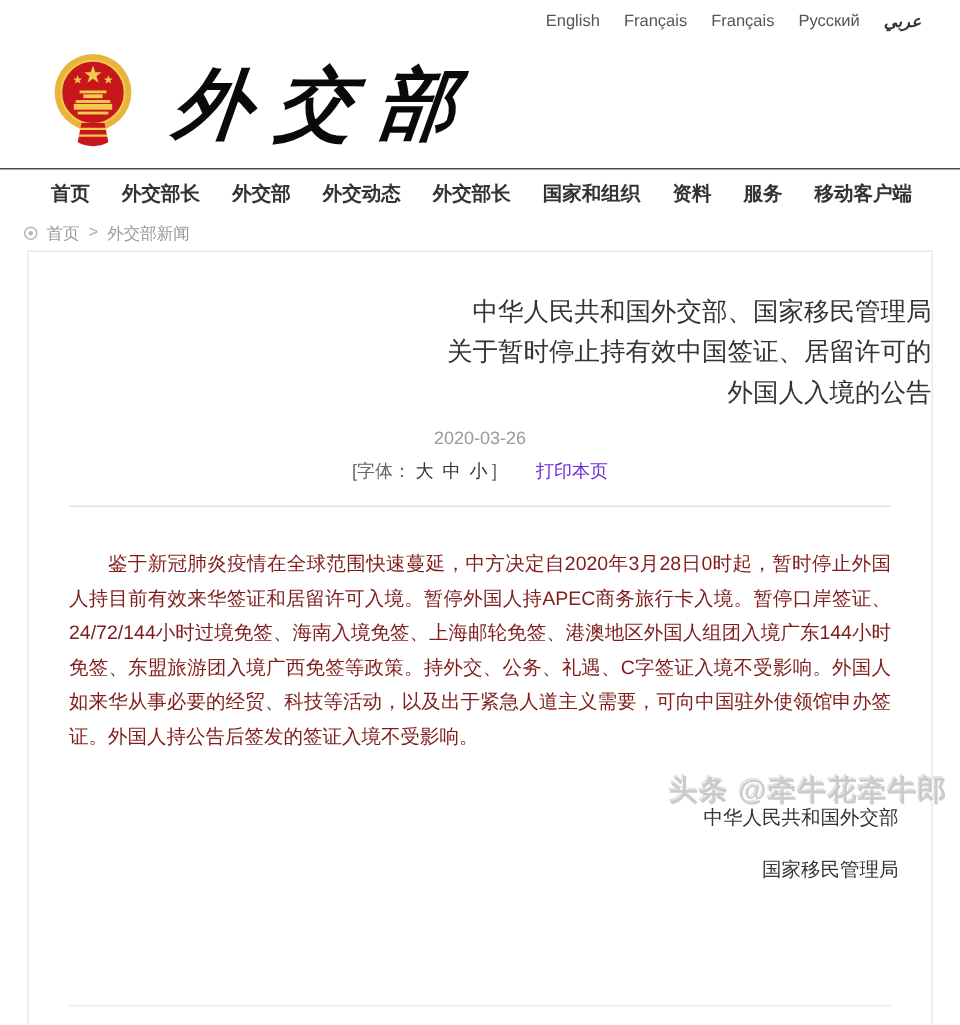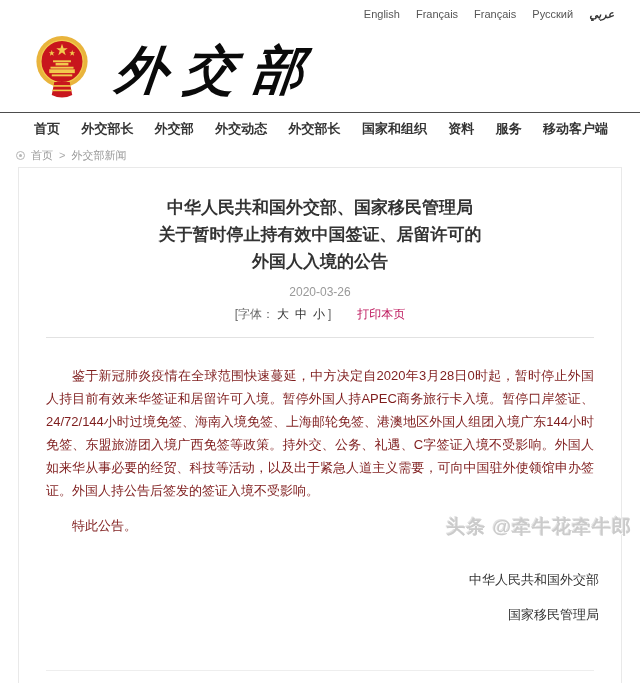--- a/index.html
+++ b/index.html
@@ -33,28 +33,28 @@
     position: relative; display: inline-block; }
   .crumb-icon::after { content: ""; position: absolute; left: 2px; top: 2px; width: 3px;
     height: 3px; background: #b5b5b5; border-radius: 50%; }
   .breadcrumb a { color: #999; text-decoration: none; cursor: pointer; }
   .crumb-sep { color: #aaa; }
 
   
   .content-box { margin: 2px 18px 0 18px; border: 1px solid #e9e9e9; background: #fff;
     height: 620px; padding-top: 26px; position: relative; }
 
-  .article-title { text-align: center; font-size: 17px; font-weight: bold; color: #333;
+  .article-title { text-align: right; font-size: 17px; font-weight: normal; color: #333;
     line-height: 27px; }
   .article-date { text-align: center; font-size: 12px; color: #999; margin-top: 10px;
     line-height: 14px; }
   .article-meta { text-align: center; font-size: 12px; color: #666; margin-top: 7px;
     line-height: 16px; }
   .article-meta .fontopt { color: #333; text-decoration: none; margin: 0 3px; cursor: pointer; }
-  .article-meta .print { color: #be185d; text-decoration: none; margin-left: 26px; cursor: pointer; }
+  .article-meta .print { color: #6d28d9; text-decoration: none; margin-left: 26px; cursor: pointer; }
 
   .rule { border: none; border-top: 1px solid #e2e2e2; margin: 15px 27px 0 27px; }
 
   .article-body { margin-top: 26px; padding: 0 27px; font-size: 13px; color: #7f1d1d;
     line-height: 23px; text-align: justify; }
   .article-body p { text-indent: 2em; margin-bottom: 12px; }
 
   .signature { padding-right: 22px; text-align: right; font-size: 13px; color: #333;
     margin-top: 36px; }
   .signature div { line-height: 14px; margin-bottom: 21px; }
@@ -135,21 +135,20 @@
     <div class="article-date">2020-03-26</div>
 
     <div class="article-meta">
       <span>[字体：</span><a class="fontopt">大</a><a class="fontopt">中</a><a class="fontopt">小</a><span>]</span><a class="print">打印本页</a>
     </div>
 
     <hr class="rule">
 
     <div class="article-body">
       <p>鉴于新冠肺炎疫情在全球范围快速蔓延，中方决定自2020年3月28日0时起，暂时停止外国人持目前有效来华签证和居留许可入境。暂停外国人持APEC商务旅行卡入境。暂停口岸签证、24/72/144小时过境免签、海南入境免签、上海邮轮免签、港澳地区外国人组团入境广东144小时免签、东盟旅游团入境广西免签等政策。持外交、公务、礼遇、C字签证入境不受影响。外国人如来华从事必要的经贸、科技等活动，以及出于紧急人道主义需要，可向中国驻外使领馆申办签证。外国人持公告后签发的签证入境不受影响。</p>
-      <p>特此公告。</p>
     </div>
 
     <div class="signature">
       <div>中华人民共和国外交部</div>
       <div>国家移民管理局</div>
 
     </div>
 
     <hr class="bottom-rule">
   </div>

